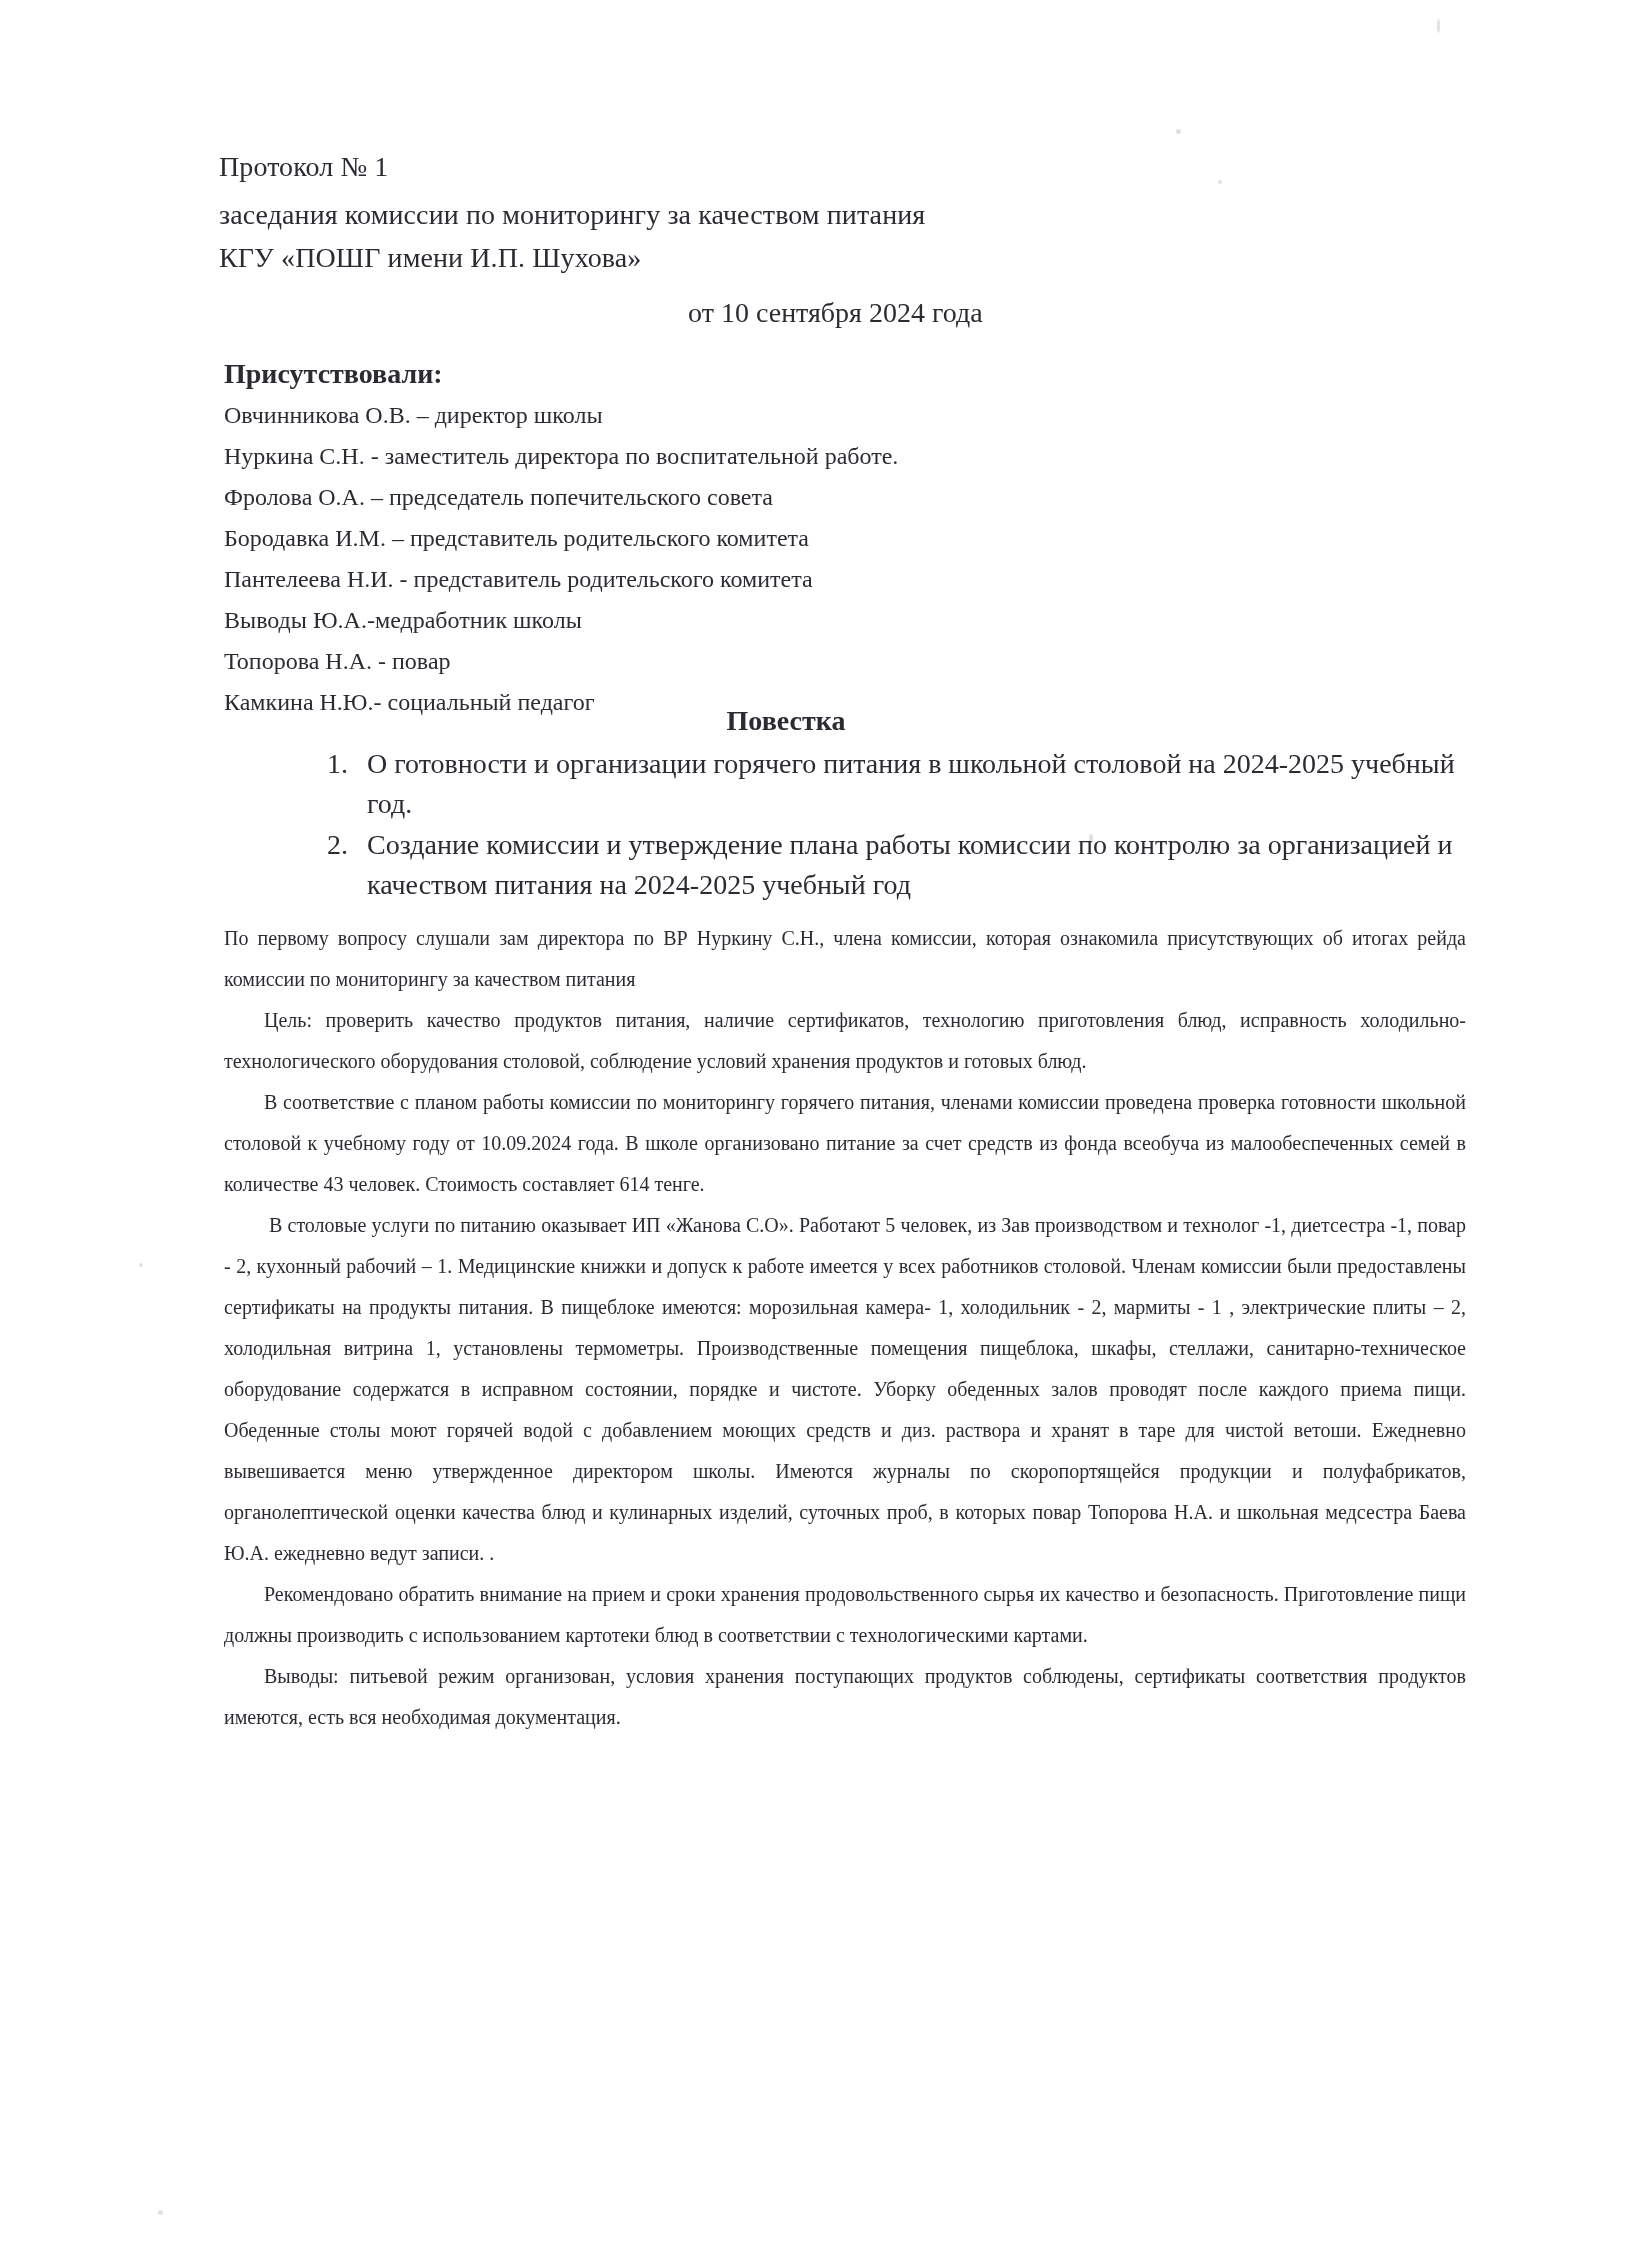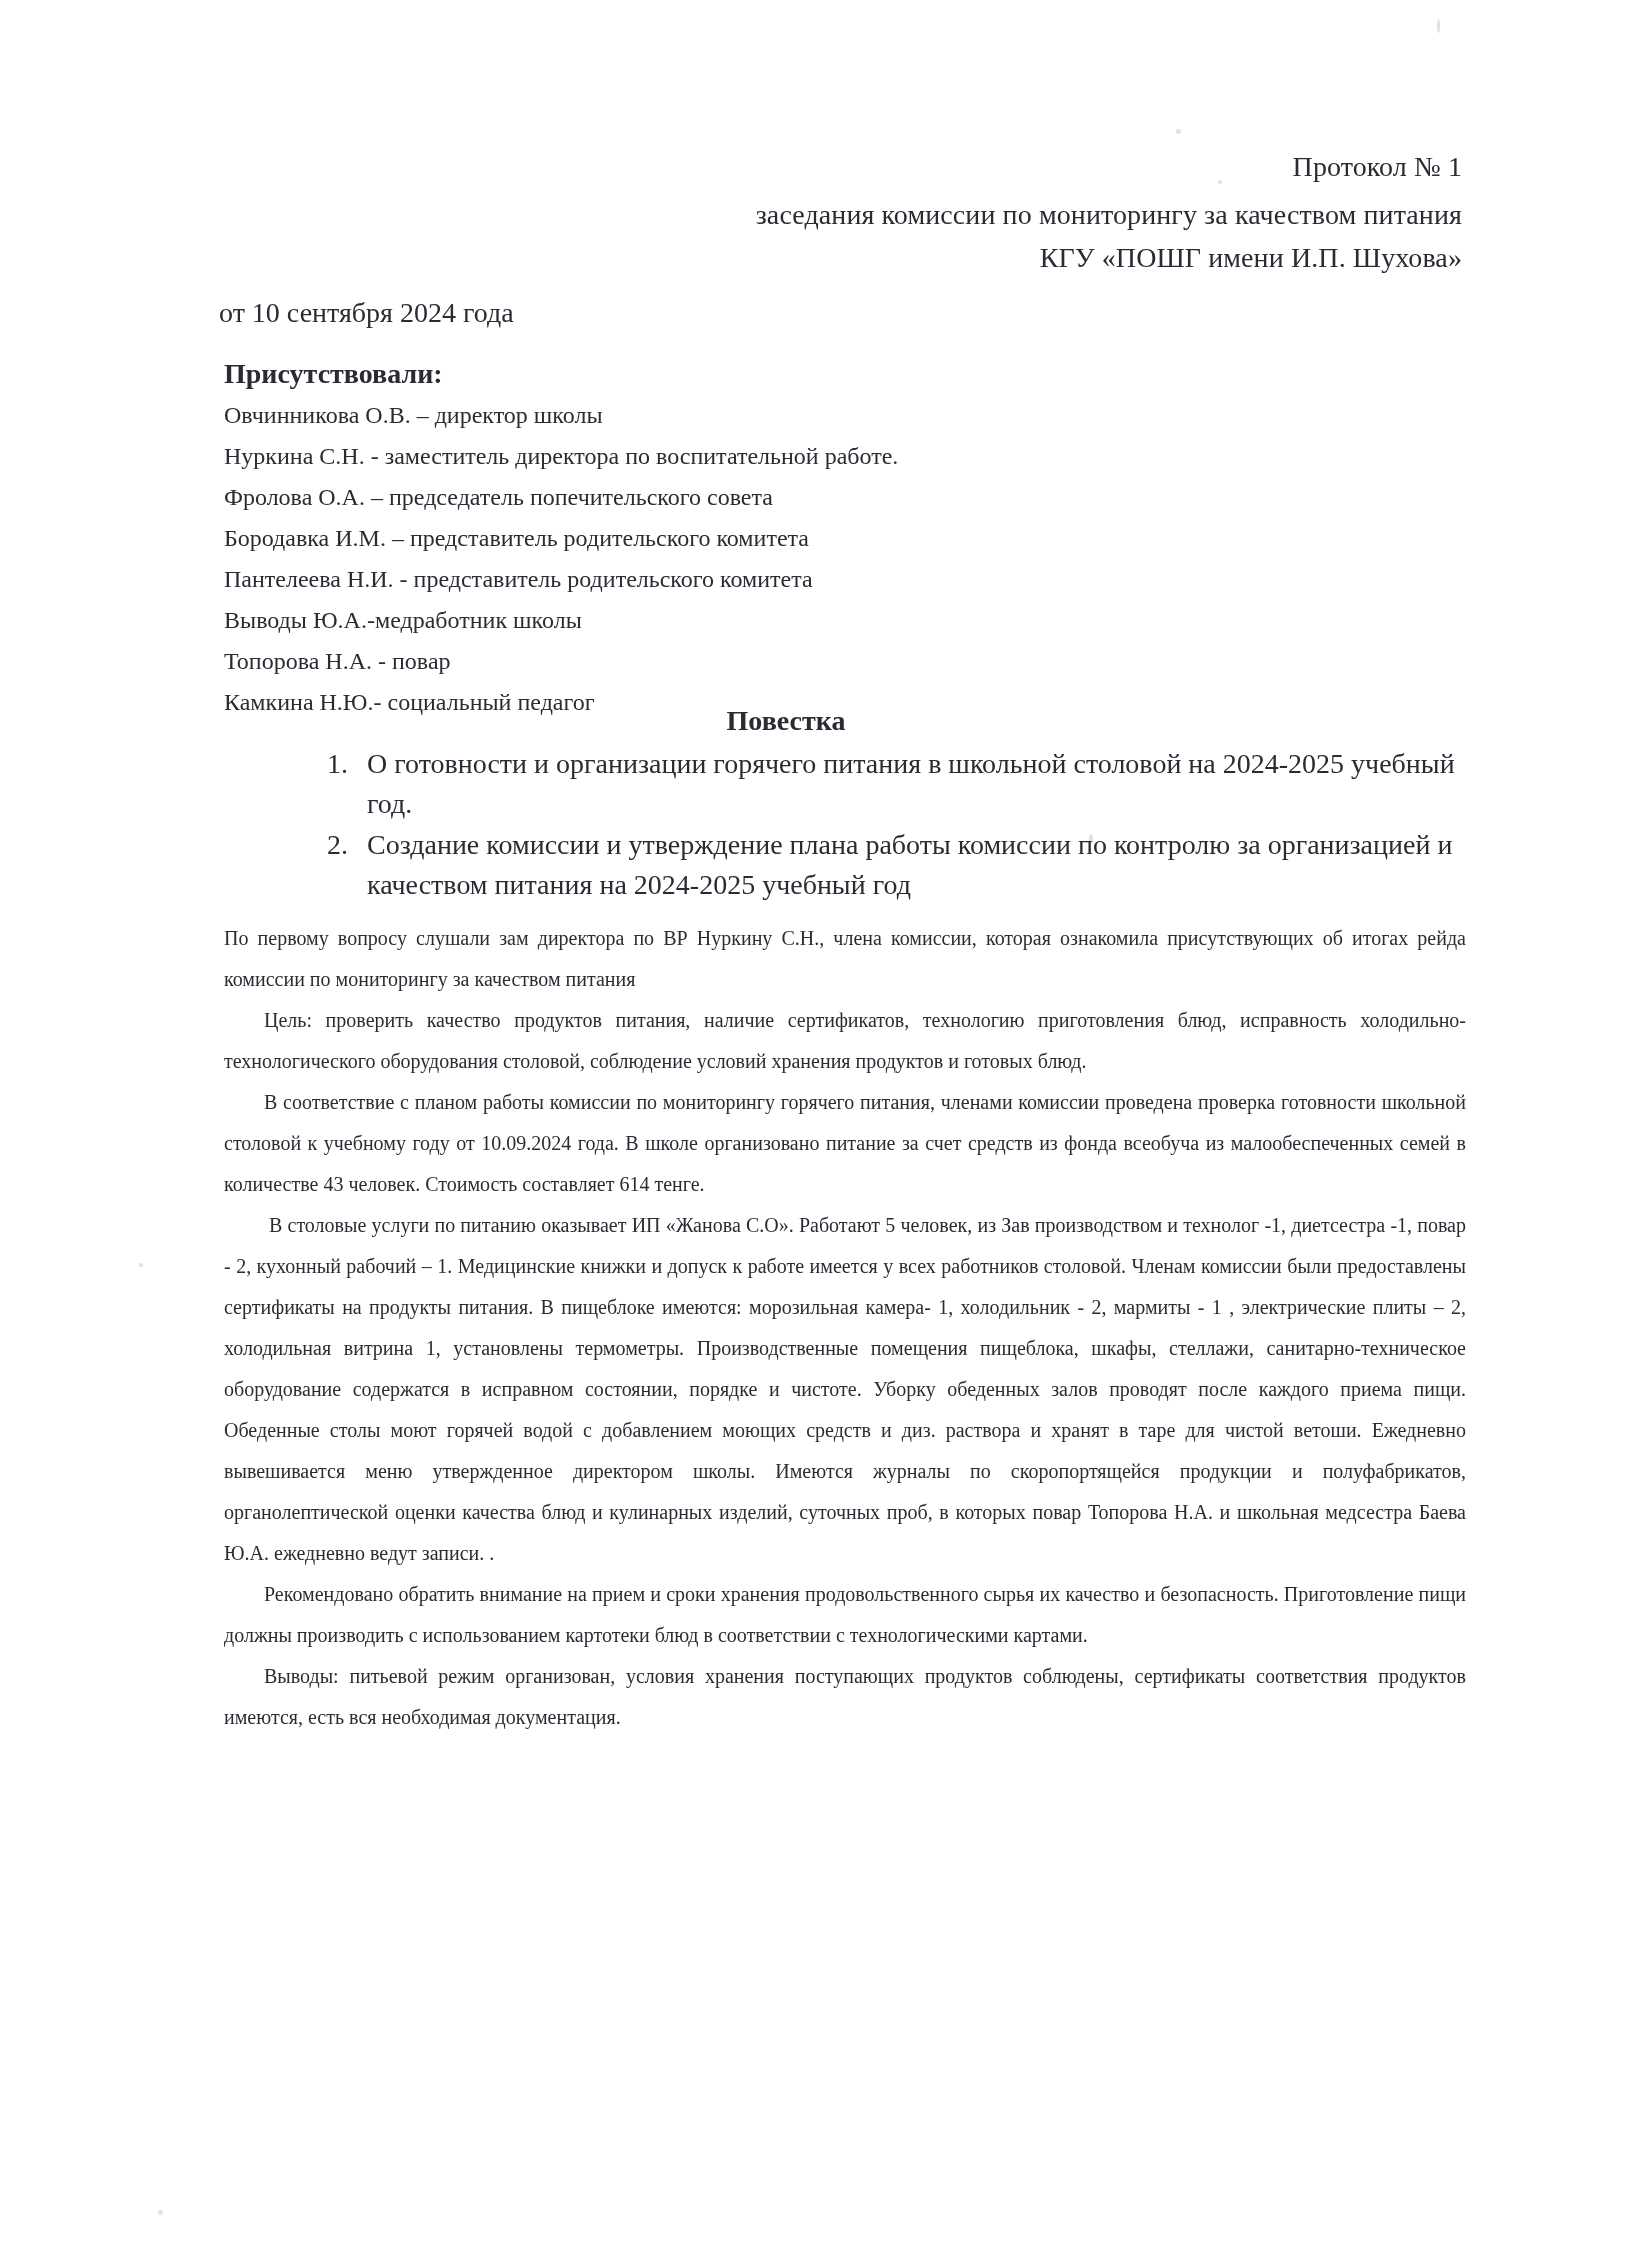--- a/index.html
+++ b/index.html
@@ -22,33 +22,33 @@
 
   
   .header {
     position: absolute;
     left: 219px;
     top: 145px;
     width: 1243px;
   }
 
   .header-line {
-    text-align: right;
+    text-align: left;
     font-size: 28px;
     line-height: 43px;
     letter-spacing: 0.1px;
     white-space: nowrap;
   }
 
   .header-line.title-main {
     margin-bottom: 5.2px;
   }
 
   .date-line {
-    text-align: left;
+    text-align: center;
     font-size: 28px;
     line-height: 43px;
     padding-right: 10.3px;
     margin-top: 11.6px;
   }
 
   
   .attendees {
     position: absolute;
     left: 224px;

